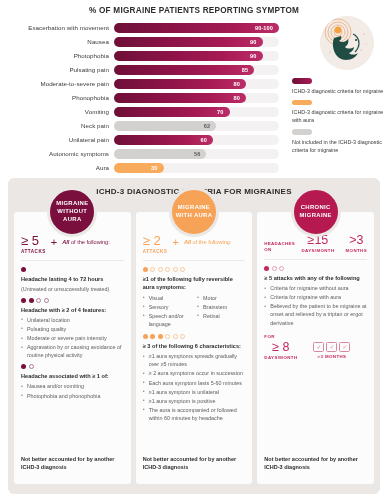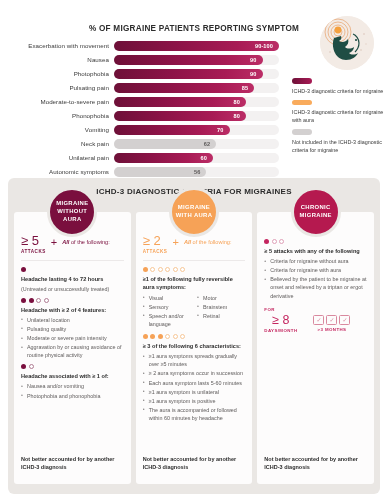--- a/index.html
+++ b/index.html
@@ -11,21 +11,21 @@
   }
   .page { position: relative; width: 388px; height: 500px; background: #fff; }
 
   
   .chart-title {
     text-align: center;
     font-size: 8.2px;
     font-weight: bold;
     letter-spacing: 0.25px;
     color: #2d2d2d;
-    padding-top: 24px;
+    padding-top: 6px;
   }
 
   
   .chart-wrap { position: relative; padding: 7px 0 0 0; }
   .bar-row {
     display: flex;
     align-items: center;
     height: 12.6px;
     margin-bottom: 1.4px;
   }
@@ -441,20 +441,31 @@
                 <li>≥1 aura symptom is positive</li>
                 <li>The aura is accompanied or followed within 60 minutes by headache</li>
               </ul>
             </div>
           </div>
         <div class="footnote">Not better accounted for by another ICHD-3 diagnosis</div>
       </div>
 
       <div class="col c3">
         <div class="badge maroon-mid">CHRONIC MIGRAINE</div>
+        <div class="chronic-head">
+          <div class="chronic-on">HEADACHES ON</div>
+          <div class="chronic-stat">
+            <div class="num">≥15</div>
+            <div class="lab">DAYS/MONTH</div>
+          </div>
+          <div class="chronic-stat">
+            <div class="num">&gt;3</div>
+            <div class="lab">MONTHS</div>
+          </div>
+        </div>
         <div id="c3-groups">
             <div>
               <div class="dots">
                 <span class="dot f-pink"></span>
                 <span class="dot e-pink"></span>
                 <span class="dot e-pink"></span>
               </div>
               <div class="crit-head">≥ 5 attacks with any of the following</div>
               <ul class="crit">
                 <li>Criteria for migraine without aura</li>

